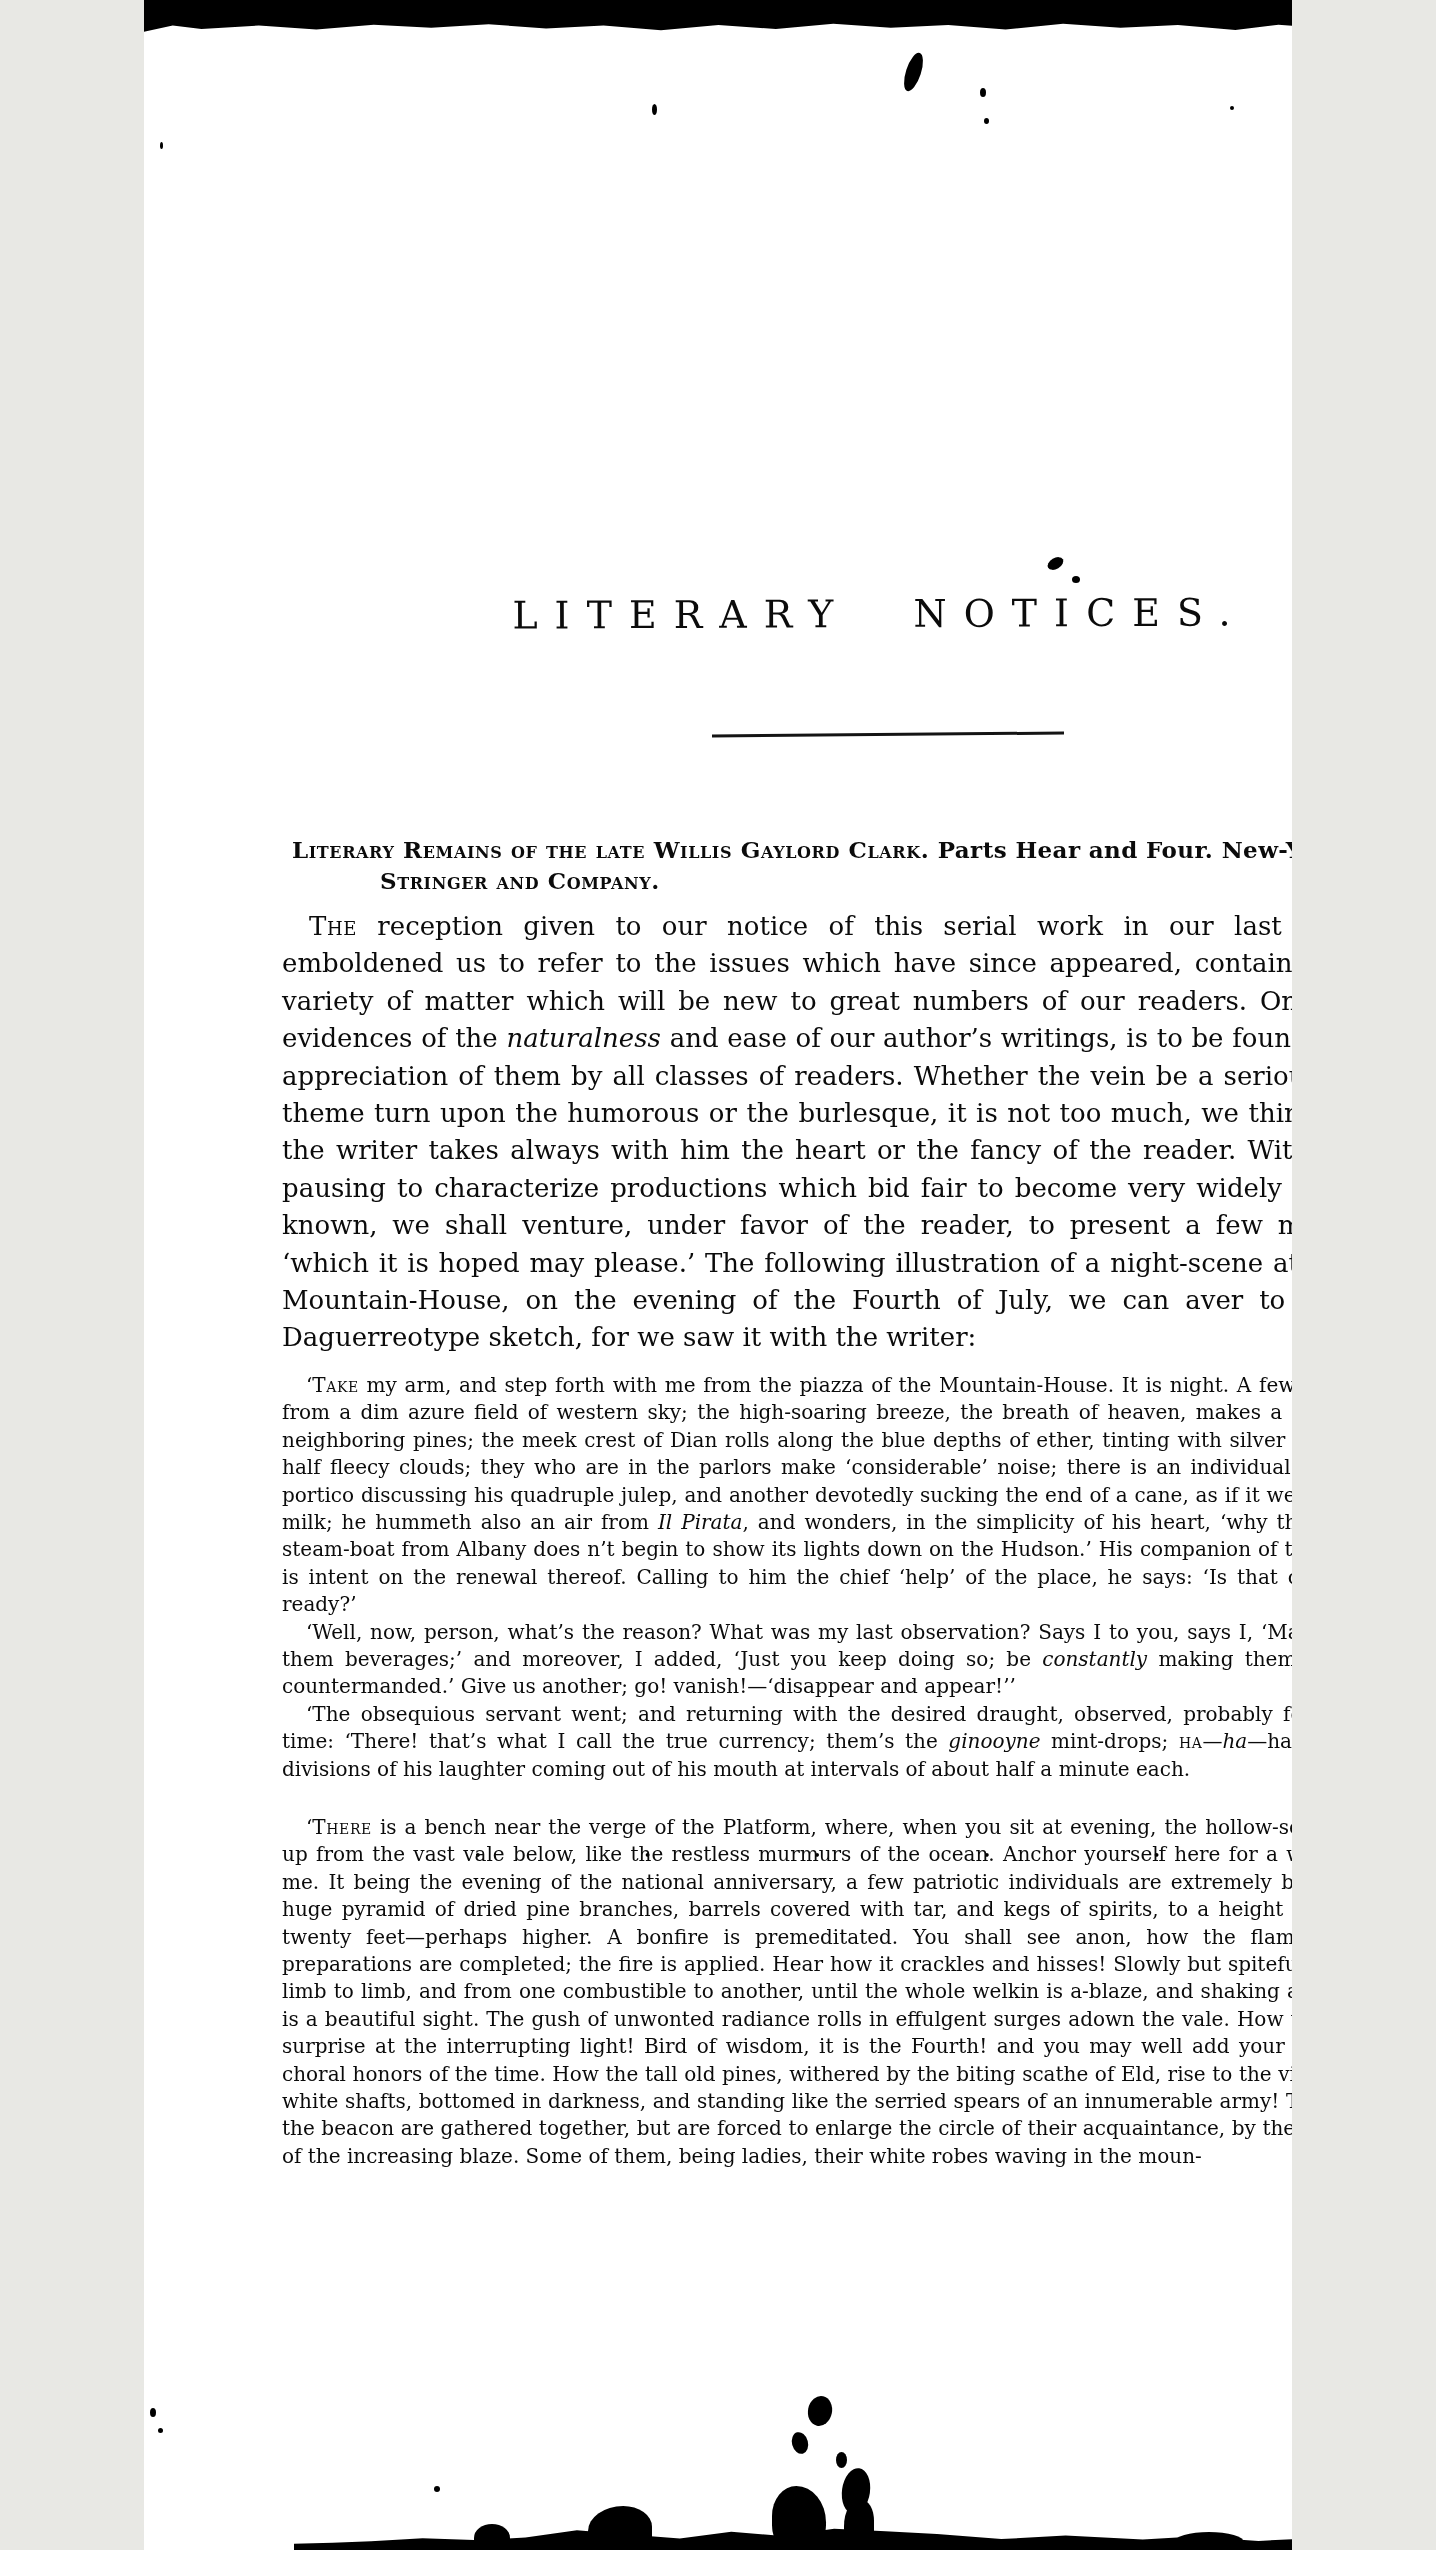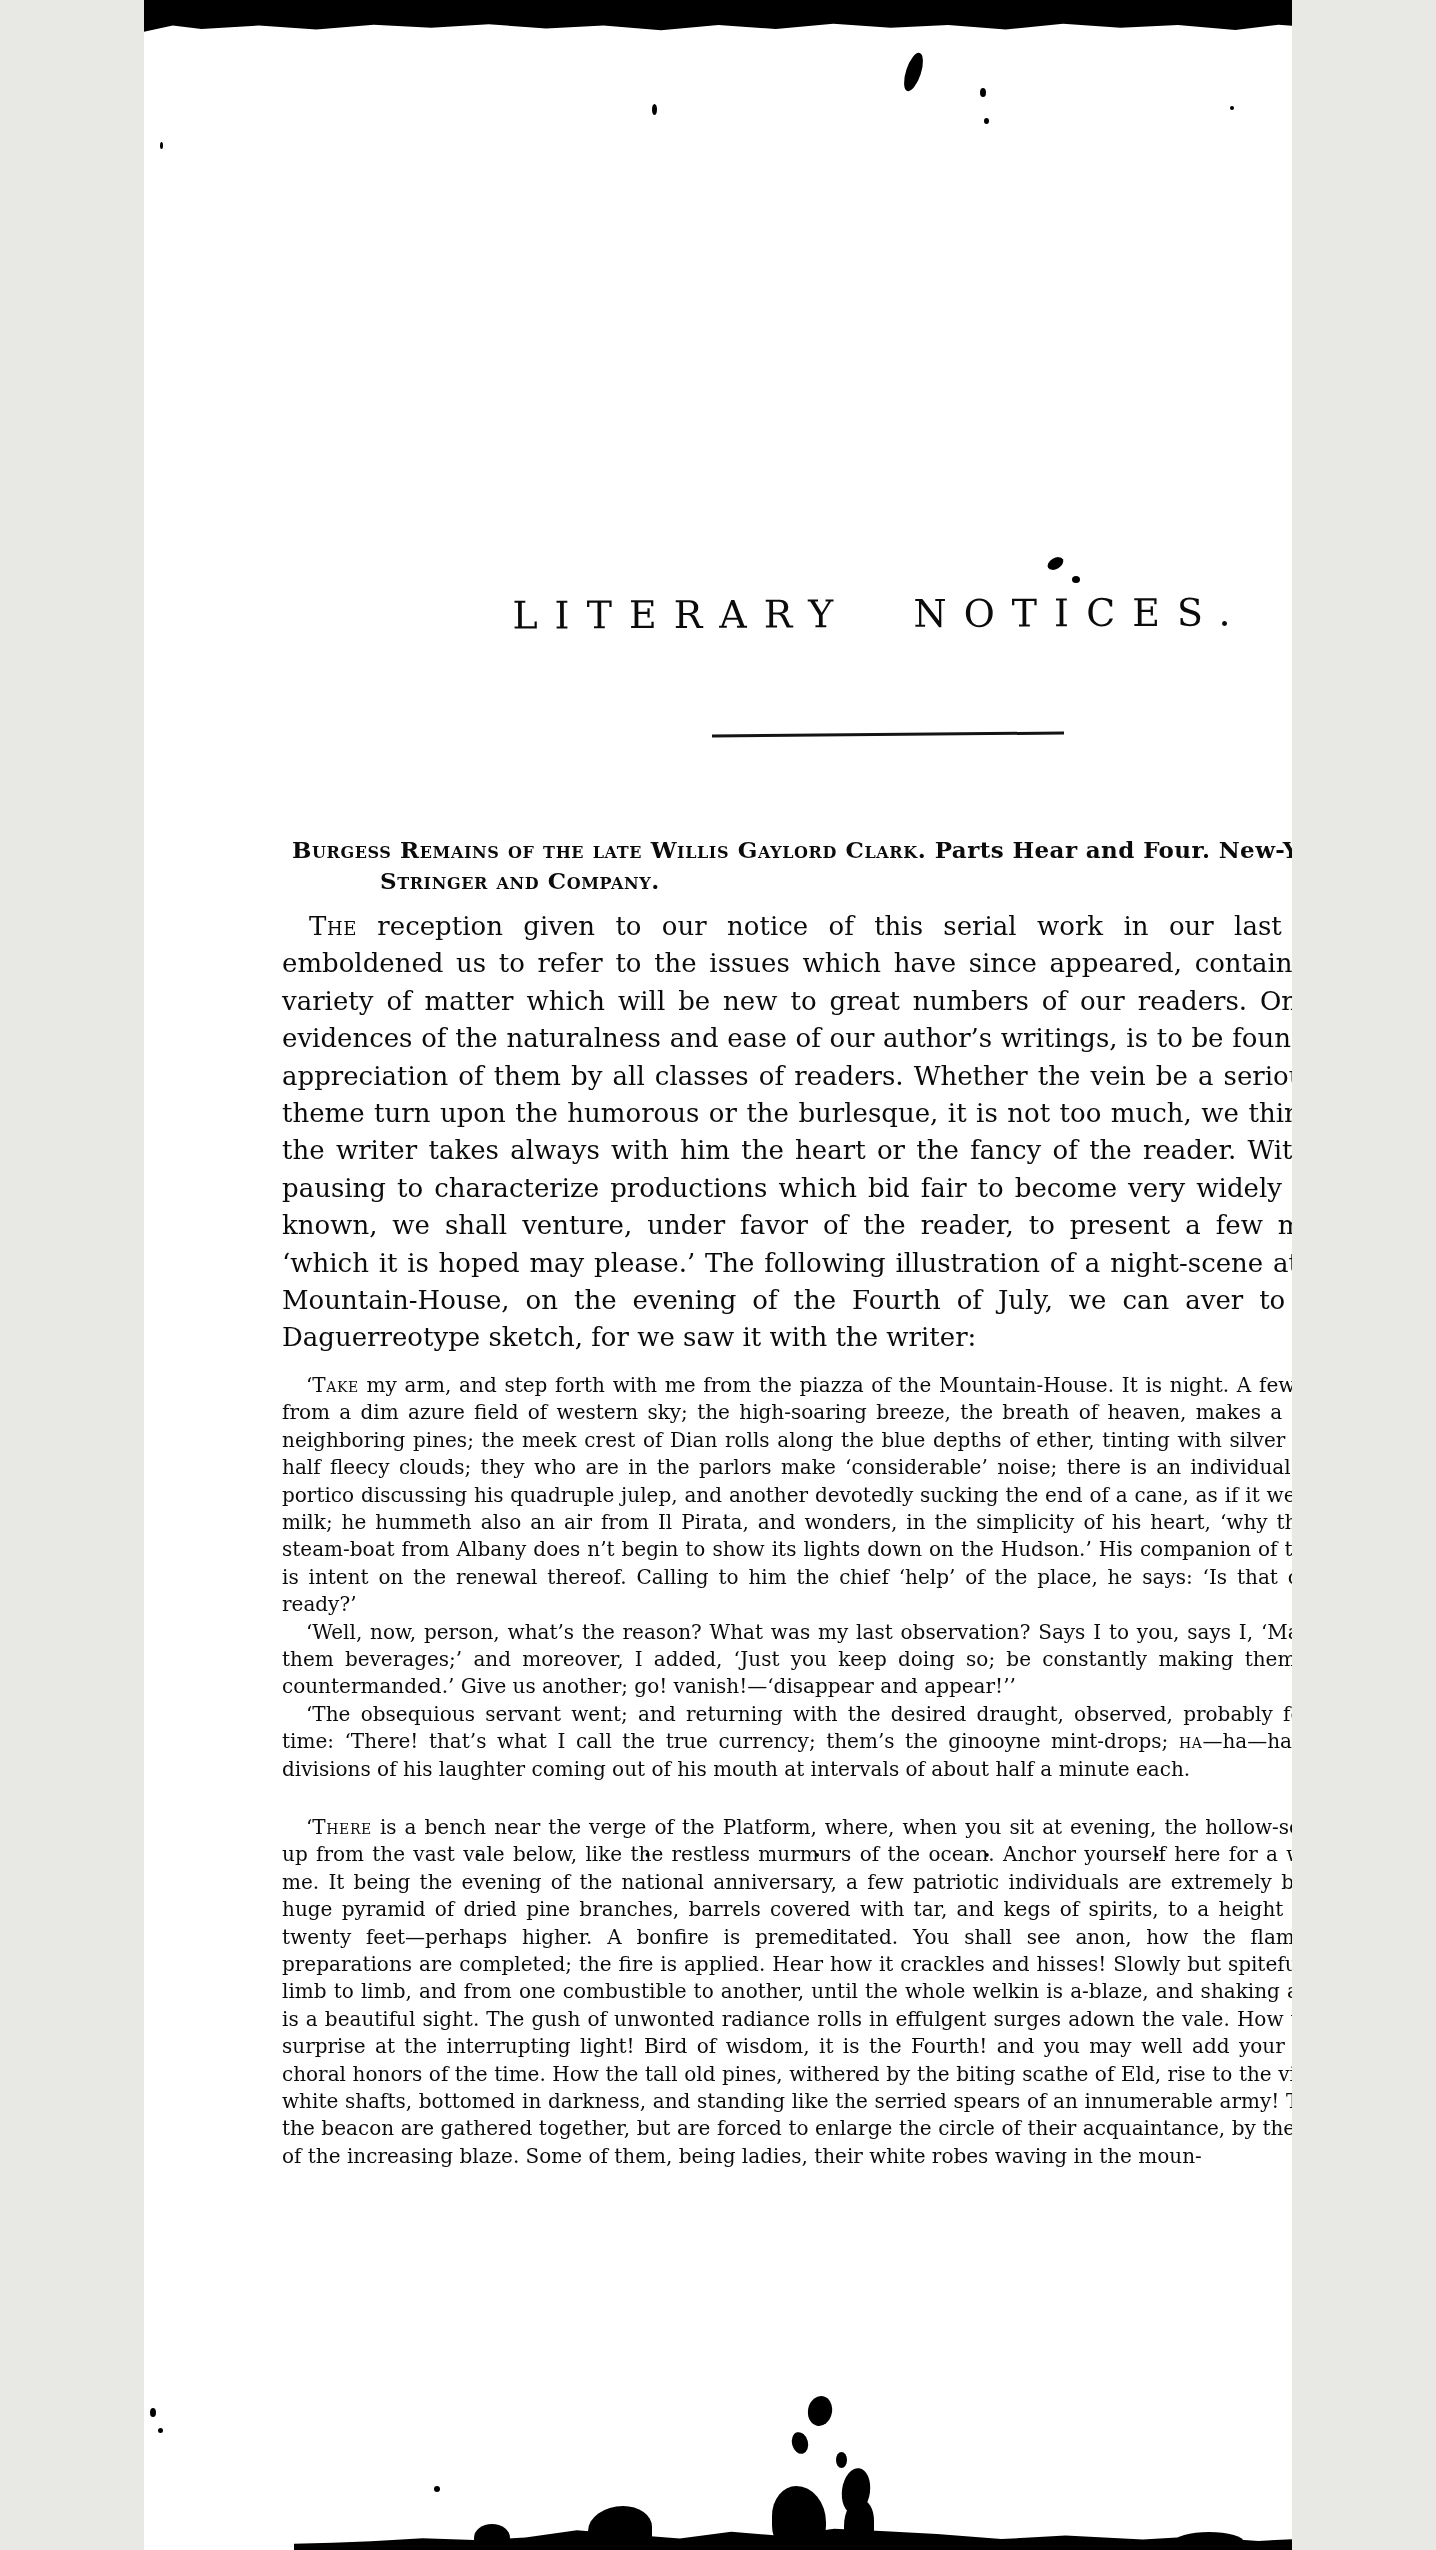--- a/index.html
+++ b/index.html
@@ -33,21 +33,21 @@
   .intro{
     position:absolute;top:908px;left:138px;width:1194px;margin:0;
     font-size:26px;line-height:37.4px;text-align:justify;text-indent:27px;
   }
   .extract{position:absolute;left:138px;width:1198px;}
   .extract-1{top:1372px;}
   .extract-2{top:1814px;}
   .extract p.extract-para{
     margin:0;font-size:20px;line-height:27.4px;text-align:justify;text-indent:24px;
   }
-  .seg-italic{}
+  .seg-italic{font-style:italic;}
   .seg-smallcaps{font-variant:small-caps;letter-spacing:.6px;}
   .separator{
     position:absolute;top:1848px;left:330px;width:856px;height:14px;
     display:flex;justify-content:space-between;align-items:center;
   }
   .sep-dot{font-size:13px;line-height:1;color:#000;}
   
   .ink{position:absolute;background:#000;}
   .r50{border-radius:50%;}
   .bottom-bar{
@@ -62,21 +62,21 @@
 <body>
 
 <div class="page">
 
   <div class="top-bar"></div>
 
   <h1 class="title">LITERARY NOTICES.</h1>
 
   <div class="rule"></div>
 
-  <p class="citation"><span class="seg-smallcaps">Burgess Remains of the late Willis Gaylord Clark.</span><span class="seg-plain">  Parts Hear and Four.  New-York: </span><span class="seg-smallcaps">Burgess, Stringer and Company.</span></p>
+  <p class="citation"><span class="seg-smallcaps">Literary Remains of the late Willis Gaylord Clark.</span><span class="seg-plain">  Parts Hear and Four.  New-York: </span><span class="seg-smallcaps">Burgess, Stringer and Company.</span></p>
 
   <p class="intro"><span class="seg-smallcaps">The</span><span class="seg-plain"> reception given to our notice of this serial work in our last number, has emboldened us to refer to the issues which have since appeared, containing a copious variety of matter which will be new to great numbers of our readers.  One of the best evidences of the </span><span class="seg-italic">naturalness</span><span class="seg-plain"> and ease of our author’s writings, is to be found in the ready appreciation of them by all classes of readers.  Whether the vein be a serious one, or the theme turn upon the humorous or the burlesque, it is not too much, we think, to say that the writer takes always with him the heart or the fancy of the reader.  Without however pausing to characterize productions which bid fair to become very widely and favorably known, we shall venture, under favor of the reader, to present a few more extracts, ‘which it is hoped may please.’  The following illustration of a night-scene at the Kaatskill Mountain-House, on the evening of the Fourth of July, we can aver to be a faithful Daguerreotype sketch, for we saw it with the writer:</span></p>
 
   <div class="extract extract-1">
       <p class="extract-para"><span class="seg-plain">‘</span><span class="seg-smallcaps">Take</span><span class="seg-plain"> my arm, and step forth with me from the piazza of the Mountain-House.  It is night.  A few stars are peering from a dim azure field of western sky; the high-soaring breeze, the breath of heaven, makes a stilly music in the neighboring pines; the meek crest of Dian rolls along the blue depths of ether, tinting with silver lines the half dun, half fleecy clouds; they who are in the parlors make ‘considerable’ noise; there is an individual at the end of the portico discussing his quadruple julep, and another devotedly sucking the end of a cane, as if it were full of mother’s milk; he hummeth also an air from </span><span class="seg-italic">Il Pirata</span><span class="seg-plain">, and wonders, in the simplicity of his heart, ‘why the devil that there steam-boat from Albany does n’t begin to show its lights down on the Hudson.’  His companion of the glass, however, is intent on the renewal thereof.  Calling to him the chief ‘help’ of the place, he says: ‘Is that other antifogmatic ready?’</span></p>
       <p class="extract-para"><span class="seg-plain">‘Well, now, person, what’s the reason?  What was my last observation?  Says I to you, says I, ‘Make me a fourth of them beverages;’ and moreover, I added, ‘Just you keep doing so; be </span><span class="seg-italic">constantly</span><span class="seg-plain"> making them, till the order is countermanded.’  Give us another; go! vanish!—‘disappear and appear!’’</span></p>
       <p class="extract-para"><span class="seg-plain">‘The obsequious servant went; and returning with the desired draught, observed, probably for the thousandth time: ‘There! that’s what I call the true currency; them’s the </span><span class="seg-italic">ginooyne</span><span class="seg-plain"> mint-drops; </span><span class="seg-smallcaps">ha</span><span class="seg-plain">—</span><span class="seg-italic">ha</span><span class="seg-plain">—ha!’—these separate divisions of his laughter coming out of his mouth at intervals of about half a minute each.</span></p>
     </div>
 
   <div class="separator">

